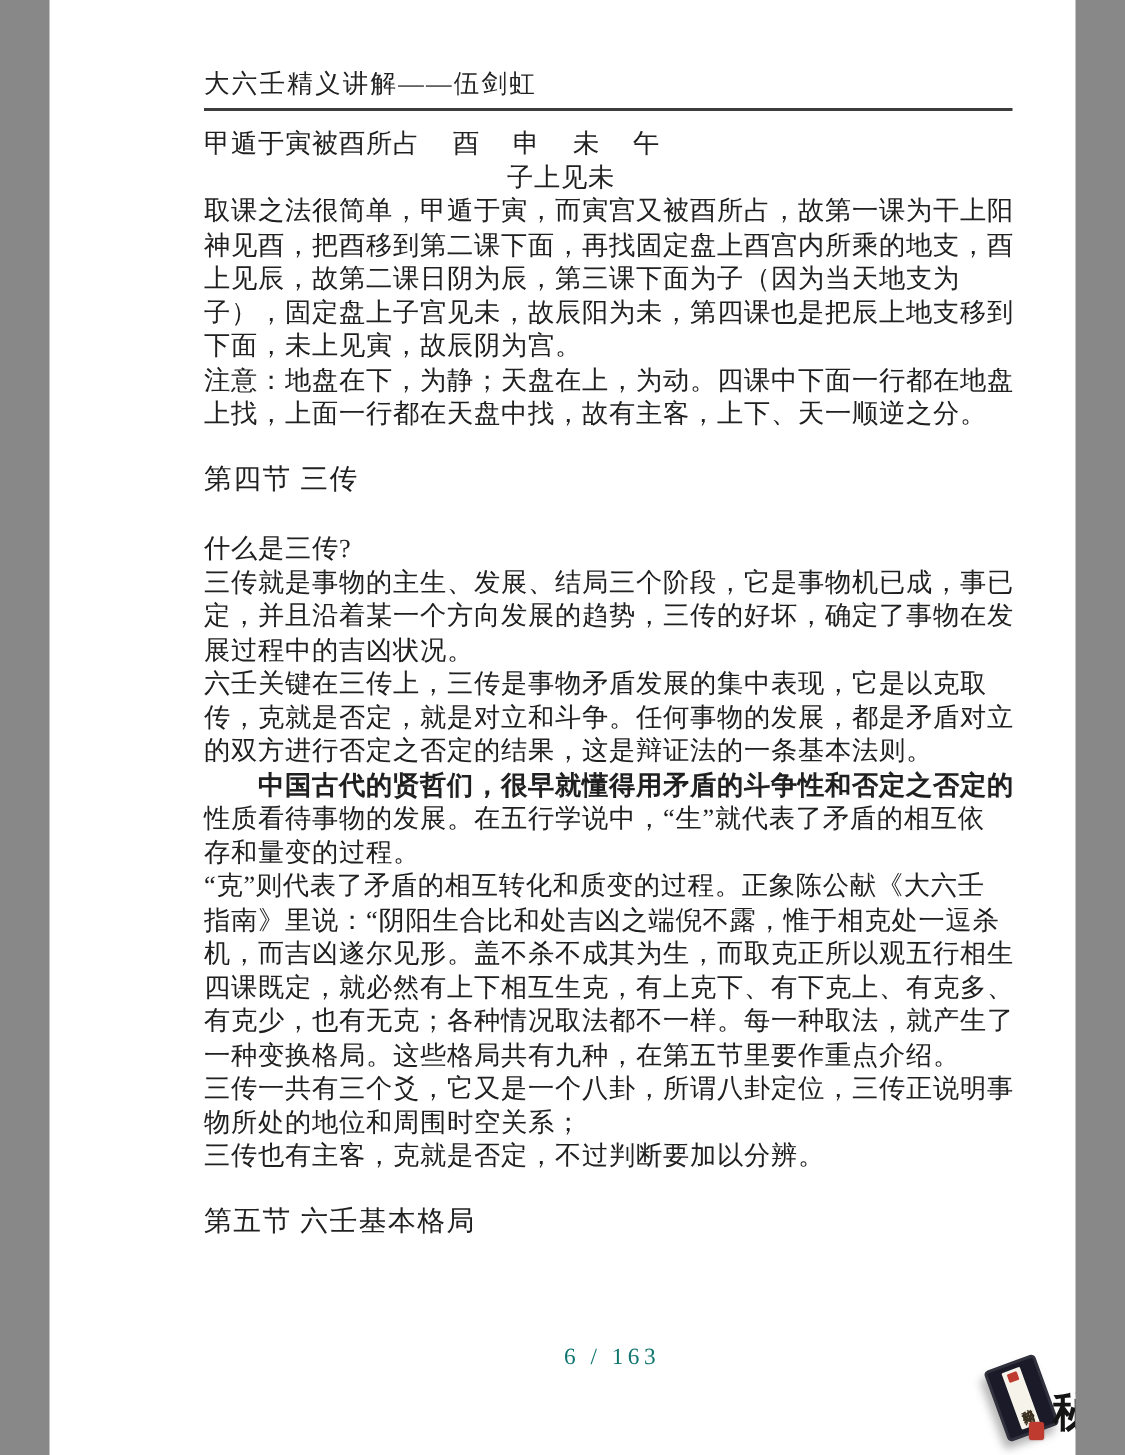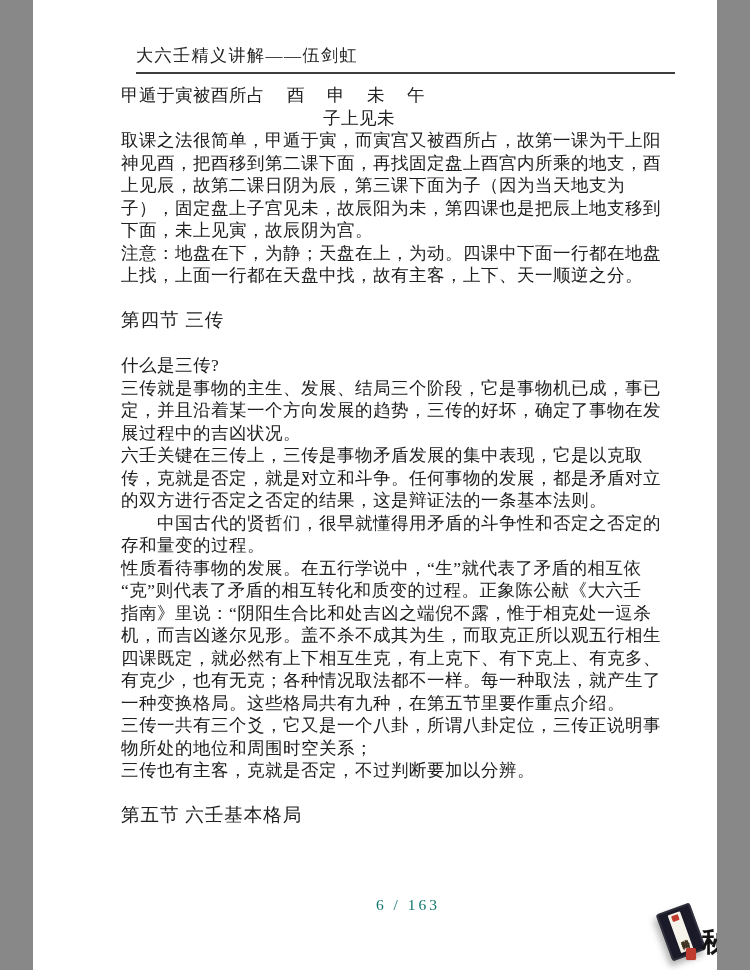--- a/index.html
+++ b/index.html
@@ -7,26 +7,26 @@
     position:relative; width:684px; height:970px; margin:0 auto;
     background:#ffffff; overflow:hidden;
     font-family:"Liberation Serif", serif; color:#202020;
   }
   
   .header { position:absolute; left:103px; top:44px; width:542px; }
   .header-title { font-size:17px; letter-spacing:1.5px; color:#222; white-space:nowrap; }
   .header-rule { margin-top:5px; height:2px; background:#3d3d3d; width:539px; }
 
   
-  .body { position:absolute; left:88px; top:84px; width:560px; font-size:17.5px; line-height:22.5px; }
+  .body { position:absolute; left:103px; top:84px; width:560px; font-size:17.5px; line-height:22.5px; }
   .line { height:22.5px; white-space:nowrap; letter-spacing:0.5px; }
   .t-spacer { height:22.5px; }
   .t-heading { font-weight:normal; font-size:18.5px; letter-spacing:1px; }
   .t-offset { padding-left:202px; }
-  .t-indent { text-indent:36px; }
+  .t-indent { text-indent:36px;font-weight:bold; }
   .t-course .part { display:inline-block; }
   .t-course .part + .part { margin-left:22px; }
 
   
   .footer { position:absolute; left:0; top:896px; width:750px; text-align:center;
             font-size:15.5px; letter-spacing:3px; color:#0f766e; }
 
   
   .watermark { position:absolute; left:600px; top:885px; width:150px; height:85px; }
   .book {
@@ -78,22 +78,22 @@
       <div class="line t-heading">第四节 三传</div>
       <div class="line t-spacer"></div>
       <div class="line t-line">什么是三传?</div>
       <div class="line t-line">三传就是事物的主生、发展、结局三个阶段，它是事物机已成，事已</div>
       <div class="line t-line">定，并且沿着某一个方向发展的趋势，三传的好坏，确定了事物在发</div>
       <div class="line t-line">展过程中的吉凶状况。</div>
       <div class="line t-line">六壬关键在三传上，三传是事物矛盾发展的集中表现，它是以克取</div>
       <div class="line t-line">传，克就是否定，就是对立和斗争。任何事物的发展，都是矛盾对立</div>
       <div class="line t-line">的双方进行否定之否定的结果，这是辩证法的一条基本法则。</div>
       <div class="line t-indent">中国古代的贤哲们，很早就懂得用矛盾的斗争性和否定之否定的</div>
+      <div class="line t-line">性质看待事物的发展。在五行学说中，“生”就代表了矛盾的相互依</div>
       <div class="line t-line">存和量变的过程。</div>
-      <div class="line t-line">性质看待事物的发展。在五行学说中，“生”就代表了矛盾的相互依</div>
       <div class="line t-line">“克”则代表了矛盾的相互转化和质变的过程。正象陈公献《大六壬</div>
       <div class="line t-line">指南》里说：“阴阳生合比和处吉凶之端倪不露，惟于相克处一逗杀</div>
       <div class="line t-line">机，而吉凶遂尔见形。盖不杀不成其为生，而取克正所以观五行相生</div>
       <div class="line t-line">四课既定，就必然有上下相互生克，有上克下、有下克上、有克多、</div>
       <div class="line t-line">有克少，也有无克；各种情况取法都不一样。每一种取法，就产生了</div>
       <div class="line t-line">一种变换格局。这些格局共有九种，在第五节里要作重点介绍。</div>
       <div class="line t-line">三传一共有三个爻，它又是一个八卦，所谓八卦定位，三传正说明事</div>
       <div class="line t-line">物所处的地位和周围时空关系；</div>
       <div class="line t-line">三传也有主客，克就是否定，不过判断要加以分辨。</div>
       <div class="line t-spacer"></div>

